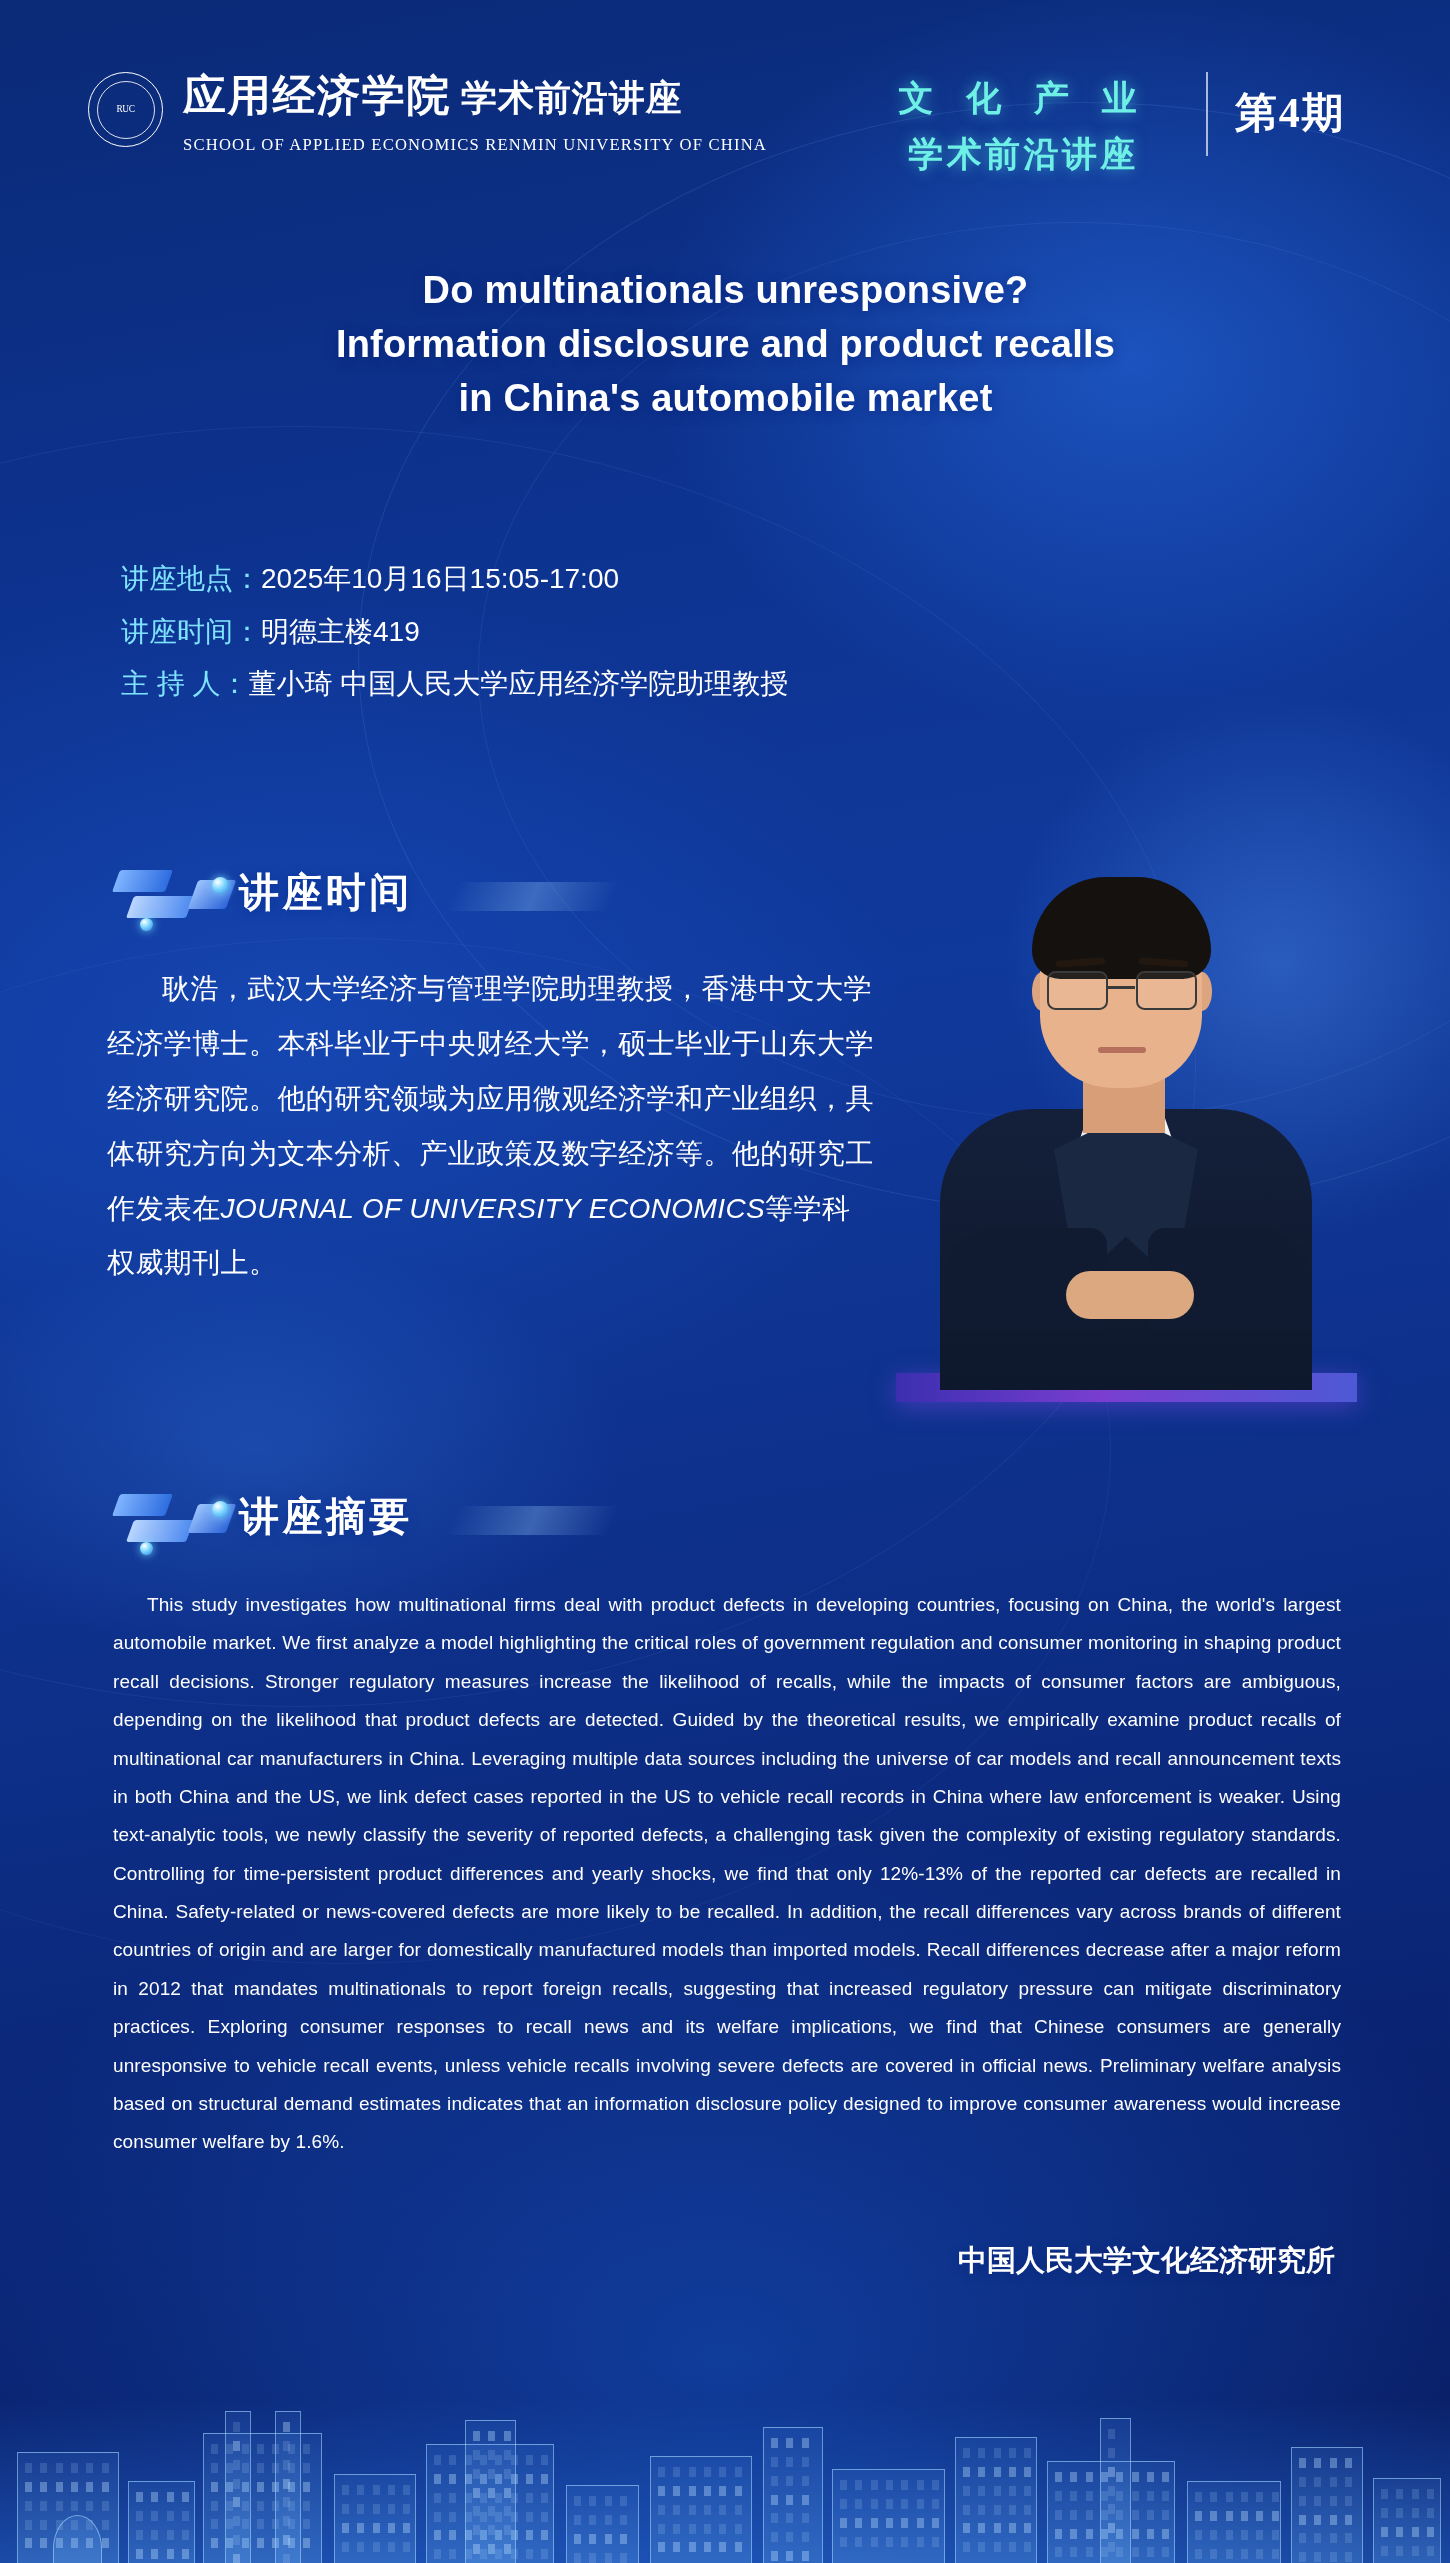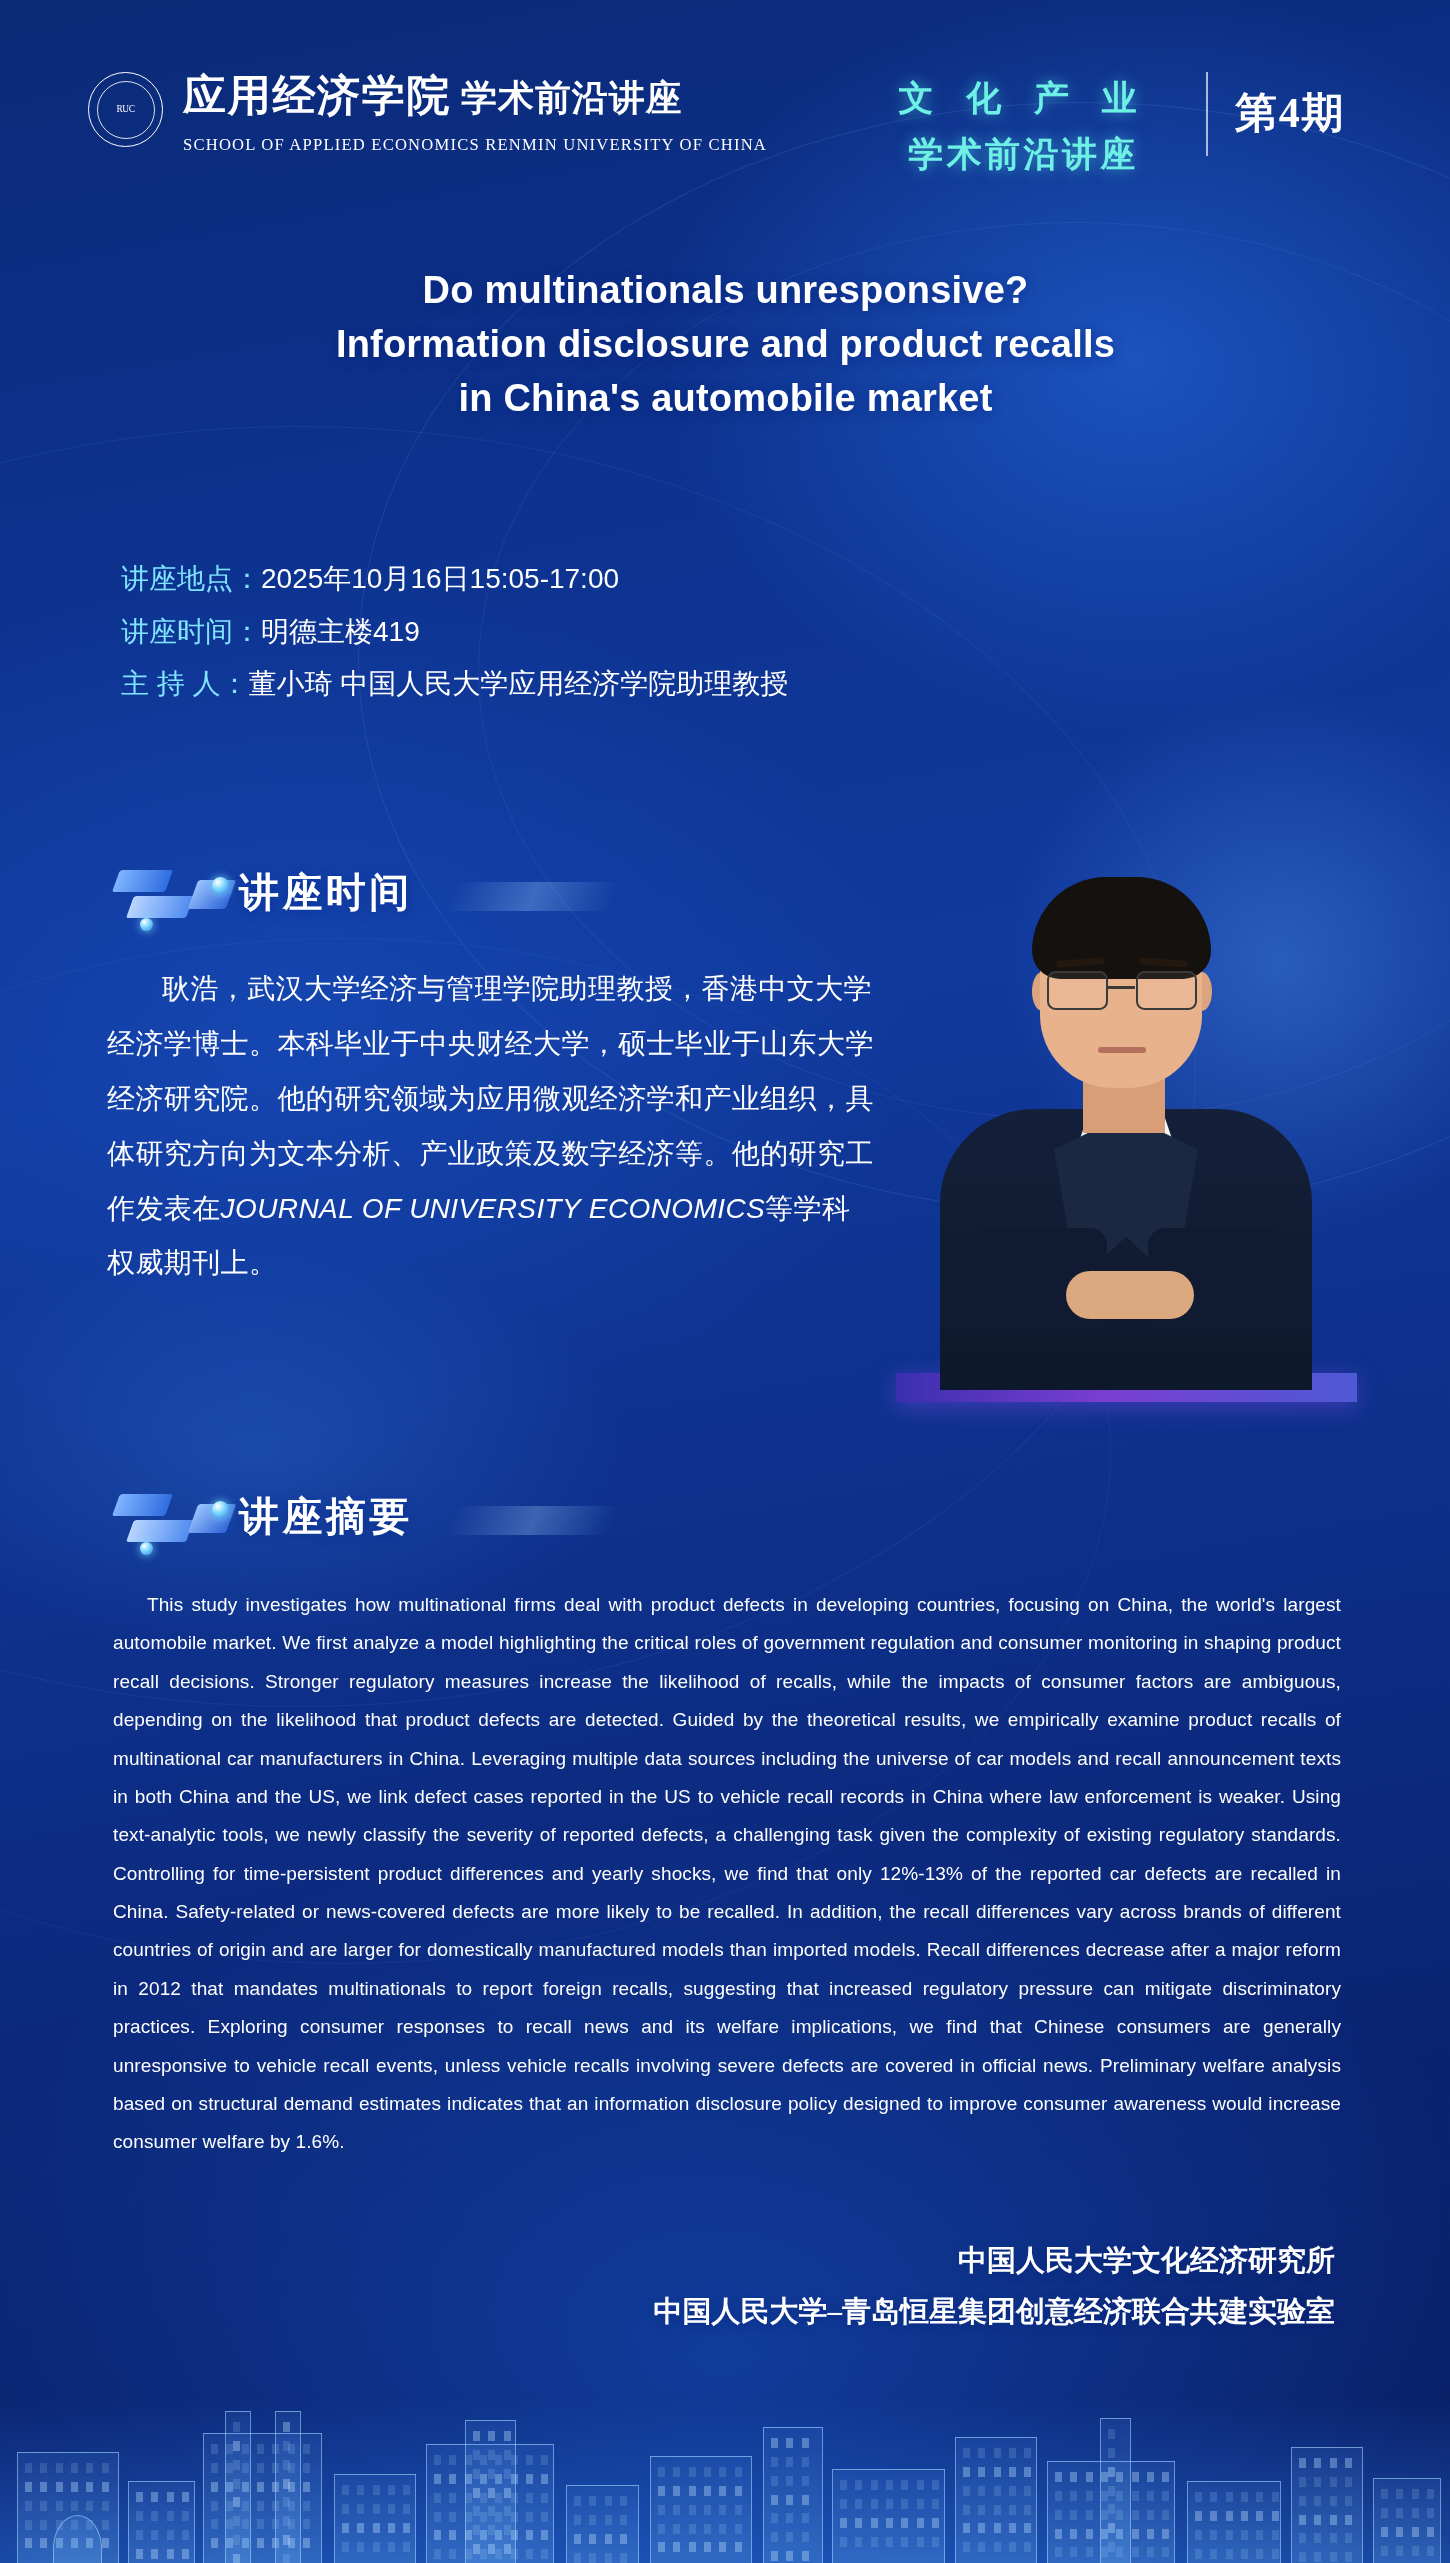--- a/index.html
+++ b/index.html
@@ -405,21 +405,20 @@
     <div class="txt">讲座摘要</div>
     <div class="swish"></div>
   </div>
 
   <div class="abstract">
     <span class="ind"></span><span>This study investigates how multinational firms deal with product defects in developing countries, focusing on China, the world's largest automobile market. We first analyze a model highlighting the critical roles of government regulation and consumer monitoring in shaping product recall decisions. Stronger regulatory measures increase the likelihood of recalls, while the impacts of consumer factors are ambiguous, depending on the likelihood that product defects are detected. Guided by the theoretical results, we empirically examine product recalls of multinational car manufacturers in China. Leveraging multiple data sources including the universe of car models and recall announcement texts in both China and the US, we link defect cases reported in the US to vehicle recall records in China where law enforcement is weaker. Using text-analytic tools, we newly classify the severity of reported defects, a challenging task given the complexity of existing regulatory standards. Controlling for time-persistent product differences and yearly shocks, we find that only 12%-13% of the reported car defects are recalled in China. Safety-related or news-covered defects are more likely to be recalled.  In addition, the recall differences vary across brands of different countries of origin and are larger for domestically manufactured models than imported models. Recall differences decrease after a major reform in 2012 that mandates multinationals to report foreign recalls, suggesting that increased regulatory pressure can mitigate discriminatory practices. Exploring consumer responses to recall news and its welfare implications, we find that Chinese consumers are generally unresponsive to vehicle recall events, unless vehicle recalls involving severe defects are covered in official news. Preliminary welfare analysis based on structural demand estimates indicates that an information disclosure policy designed to improve consumer awareness would increase consumer welfare by 1.6%.</span>
   </div>
 
   <div class="orgs">
     <div>中国人民大学文化经济研究所</div>
-    <div>中国人民大学–青岛恒星集团创意经济联合共建实验室</div>
   </div>
 
   <div class="skyline">
     <div class="glowline"></div>
     <div class="bld" style="left:17px;  width:102px; height:111px;">
         <div class="win" style="left: 6.8px; top: 10.2px; opacity: 0.35;"></div>
         <div class="win" style="left: 22px; top: 10.2px; opacity: 0.35;"></div>
         <div class="win" style="left: 38px; top: 10.2px; opacity: 0.35;"></div>
         <div class="win" style="left: 53px; top: 10.2px; opacity: 0.35;"></div>
         <div class="win" style="left: 68px; top: 10.2px; opacity: 0.35;"></div>

